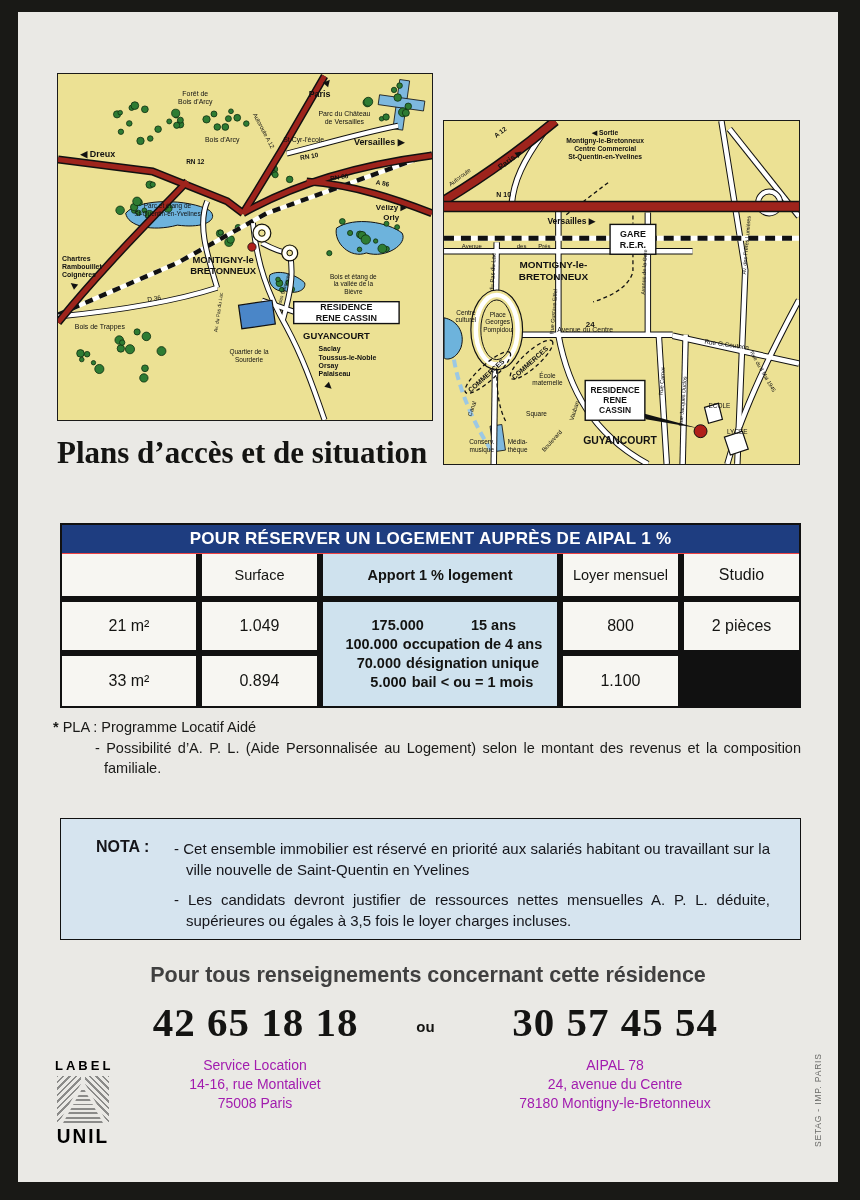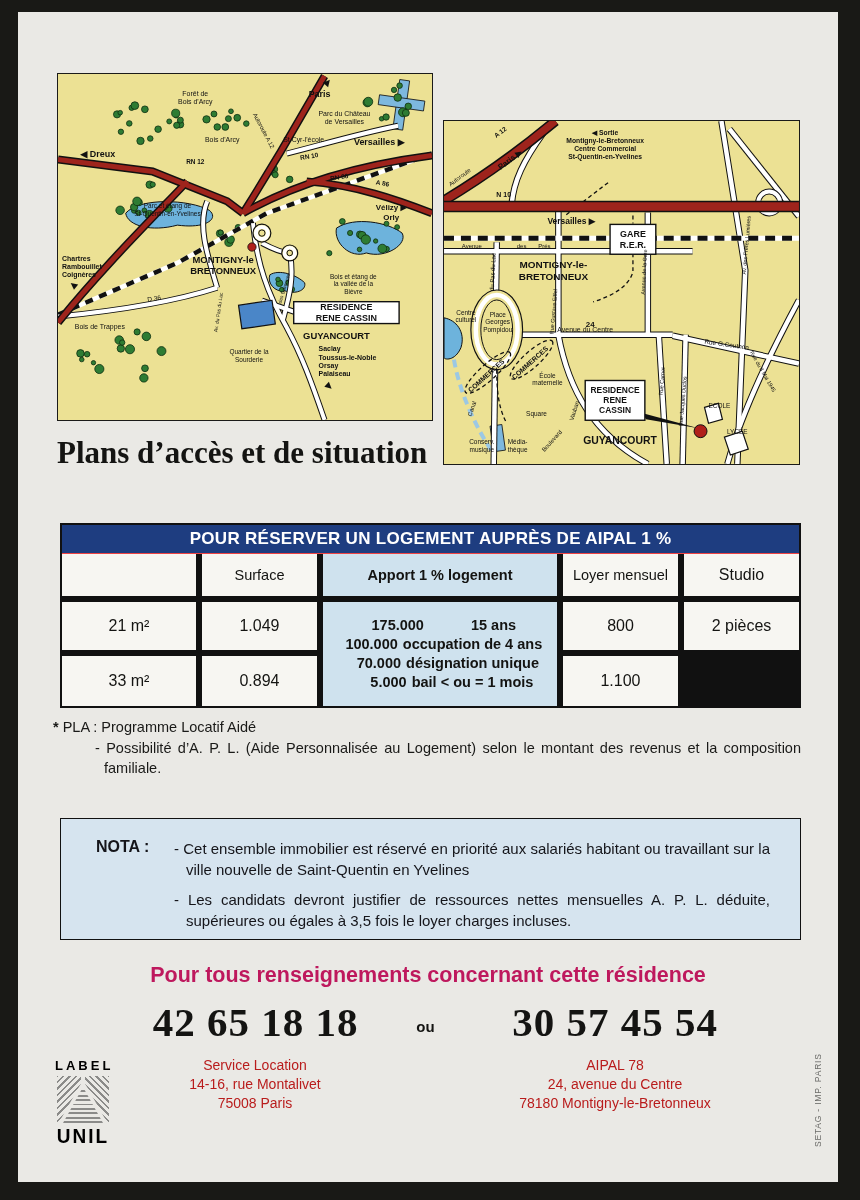--- a/index.html
+++ b/index.html
@@ -39,28 +39,28 @@
   
   .nota { position:absolute; left:42px; top:806px; width:741px; height:122px; background:#d6e4ef;
     border:1.5px solid #111; display:flex; padding:19px 30px 10px 35px; color:#15151a; }
   .nota-label { font-weight:bold; font-size:16px; width:78px; flex:0 0 auto; }
   .nota-items { width:612px; font-size:15px; line-height:21px; }
   .nota-item { padding-left:12px; text-indent:-12px; text-align:justify; }
   .nota-item + .nota-item { margin-top:9px; }
 
   
   .contact-heading { position:absolute; left:0; top:951px; width:820px; text-align:center;
-    font-size:21.5px; font-weight:bold; color:#be185d; }
+    font-size:21.5px; font-weight:bold; color:#404040; }
   .phone { position:absolute; top:986px; font-family:"Liberation Serif", serif; font-weight:bold;
     font-size:41px; color:#141412; letter-spacing:1px; text-align:center; }
   .phone1 { left:115px; width:245px; }
   .phone2 { left:472px; width:250px; }
   .or { position:absolute; left:380px; top:1006px; width:55px; text-align:center;
     font-size:15px; font-weight:bold; color:#141412; }
-  .office { position:absolute; top:1044px; text-align:center; font-size:14px; line-height:19px; color:#b91c1c; }
+  .office { position:absolute; top:1044px; text-align:center; font-size:14px; line-height:19px; color:#a21caf; }
   .office1 { left:117px; width:240px; }
   .office2 { left:452px; width:290px; }
 
   
   .logo { position:absolute; left:37px; top:1046px; width:56px; text-align:center; color:#000000; }
   .logo-top { font-size:13px; font-weight:bold; letter-spacing:3px; }
   .emblem { position:relative; width:52px; height:48px; margin:3px auto 2px auto; }
   .hatch-l { position:absolute; left:0; top:0; width:25px; height:48px;
     background:repeating-linear-gradient(-45deg,#8b8b89 0 1.8px,#eae9e5 1.8px 4.6px); }
   .hatch-r { position:absolute; right:0; top:0; width:25px; height:48px;

